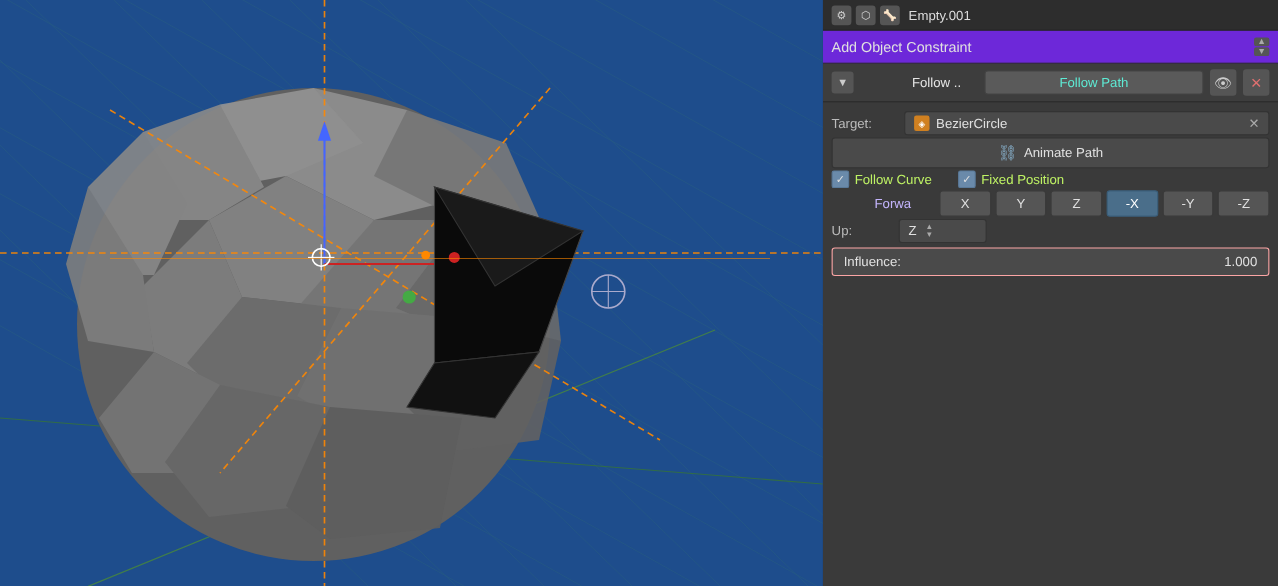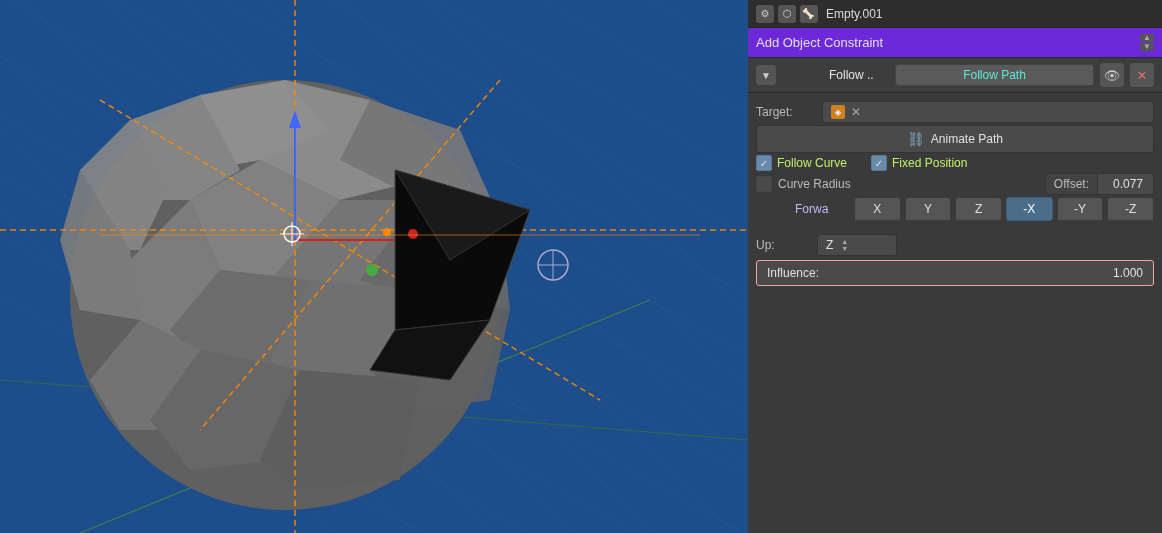--- a/index.html
+++ b/index.html
@@ -312,21 +312,20 @@
       background: #4a6e8a;
       border-color: #3a5e7a;
       color: #fff;
     }
 
     
     .up-row {
       display: flex;
       align-items: center;
       gap: 6px;
-      margin-top: 11px;
     }
     .up-label {
       color: #bbb;
       font-size: 12px;
       min-width: 55px;
     }
     .up-dropdown {
       background: #4a4a4a;
       border: 1px solid #333;
       border-radius: 3px;
@@ -508,20 +507,21 @@
       <span>✕</span>
     </div>
   </div>
 
   <div id="content">
 
     <div class="prop-row">
       <span class="prop-label">Target:</span>
       <div class="target-field">
         <div class="obj-icon">◈</div>
+        <span class="target-name">BezierCircle</span>
         <span class="field-x-btn">✕</span>
       </div>
     </div>
 
     <div class="animate-path-btn">
       <span class="chain-icon">⛓</span>
       <span class="animate-path-label">Animate Path</span>
     </div>
 
     <div class="checkbox-row">
@@ -532,28 +532,20 @@
         <span class="checkbox-label">Follow Curve</span>
       </div>
       <div class="checkbox-item">
         <div class="checkbox checked">
           <span class="checkbox-check">✓</span>
         </div>
         <span class="checkbox-label">Fixed Position</span>
       </div>
     </div>
 
-    <div class="curve-offset-row">
-      <div class="curve-checkbox"></div>
-      <span class="curve-label">Curve Radius</span>
-      <div class="offset-group">
-        <span class="offset-label-box">Offset:</span>
-        <span class="offset-value">0.077</span>
-      </div>
-    </div>
 
     <div class="axis-row">
       <span class="axis-label">Forwa</span>
       <div class="axis-btn">X</div>
       <div class="axis-btn">Y</div>
       <div class="axis-btn">Z</div>
       <div class="axis-btn active">-X</div>
       <div class="axis-btn">-Y</div>
       <div class="axis-btn">-Z</div>
     </div>

